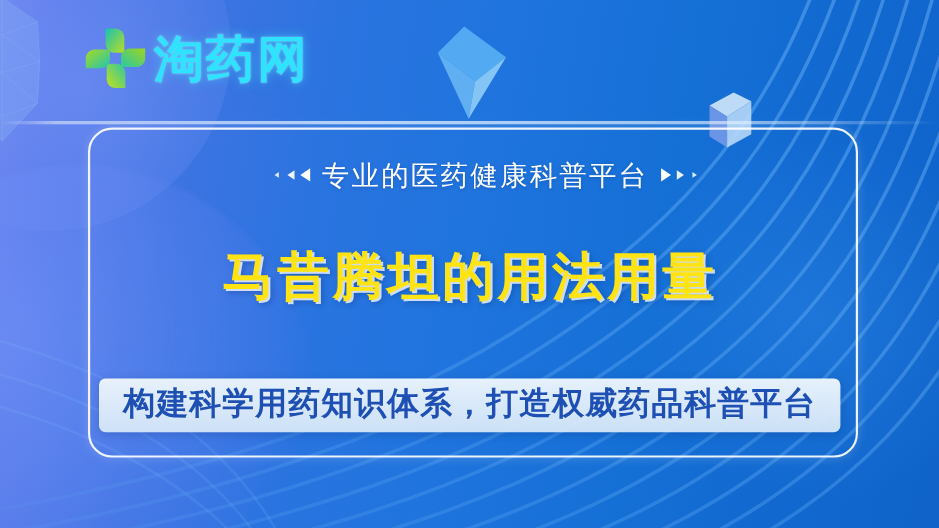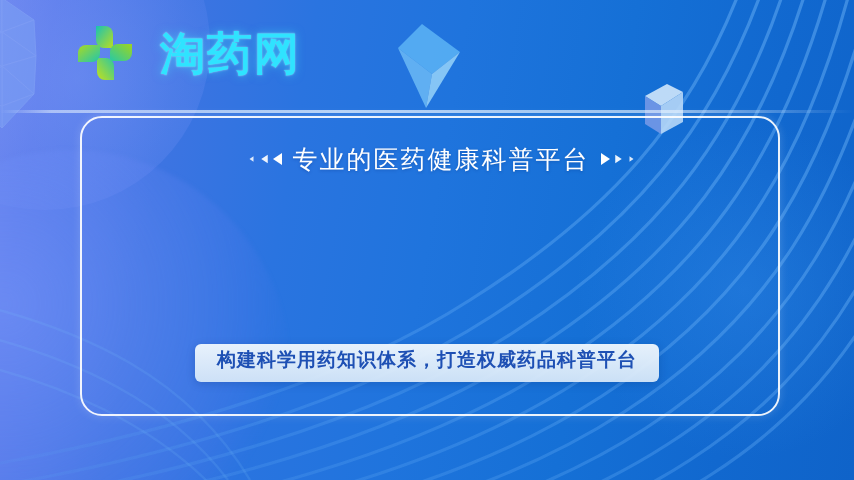--- a/index.html
+++ b/index.html
@@ -110,21 +110,21 @@
       rgba(255,255,255,0.0) 100%);
   }
 
   
   .logo-row {
     position: absolute;
     left: 74px;
     top: 22px;
     display: flex;
     align-items: center;
-    gap: 24px;
+    gap: 4px;
   }
   .logo-mark {
     width: 62px;
     height: 62px;
     flex: 0 0 auto;
   }
   .logo-text {
     font-size: 45px;
     font-weight: 700;
     letter-spacing: 2px;
@@ -206,27 +206,26 @@
     position: absolute;
     left: 50%;
     transform: translateX(-50%);
     top: 344px;
     padding: 7px 22px 9px;
     border-radius: 6px;
     background: linear-gradient(180deg, rgba(238,246,253,0.96), rgba(214,231,248,0.94));
     box-shadow: 0 2px 8px rgba(8,40,110,0.22);
   }
   .pill-text {
-    font-size: 19px;
+    font-size: 29px;
     font-weight: 700;
     letter-spacing: 1px;
     color: #1e50b4;
     white-space: nowrap;
     line-height: 1.15;
-    font-family: Liberation Mono, monospace;
   }
 </style>
 </head>
 <body>
 
 <div id="stage">
 
   <div class="bg-layer">
 
     <div class="blob-topleft"></div>
@@ -331,18 +330,19 @@
         <i class="tri l"></i>
     </span>
     <span class="subtitle-text">专业的医药健康科普平台</span>
     <span class="arrows right">
       <i class="tri l"></i>
         <i class="tri m"></i>
         <i class="tri s"></i>
     </span>
   </div>
 
+  <div class="headline">马昔腾坦的用法用量</div>
 
   <div class="pill">
     <div class="pill-text">构建科学用药知识体系，打造权威药品科普平台</div>
   </div>
 
 </div>
 
 </body></html>

